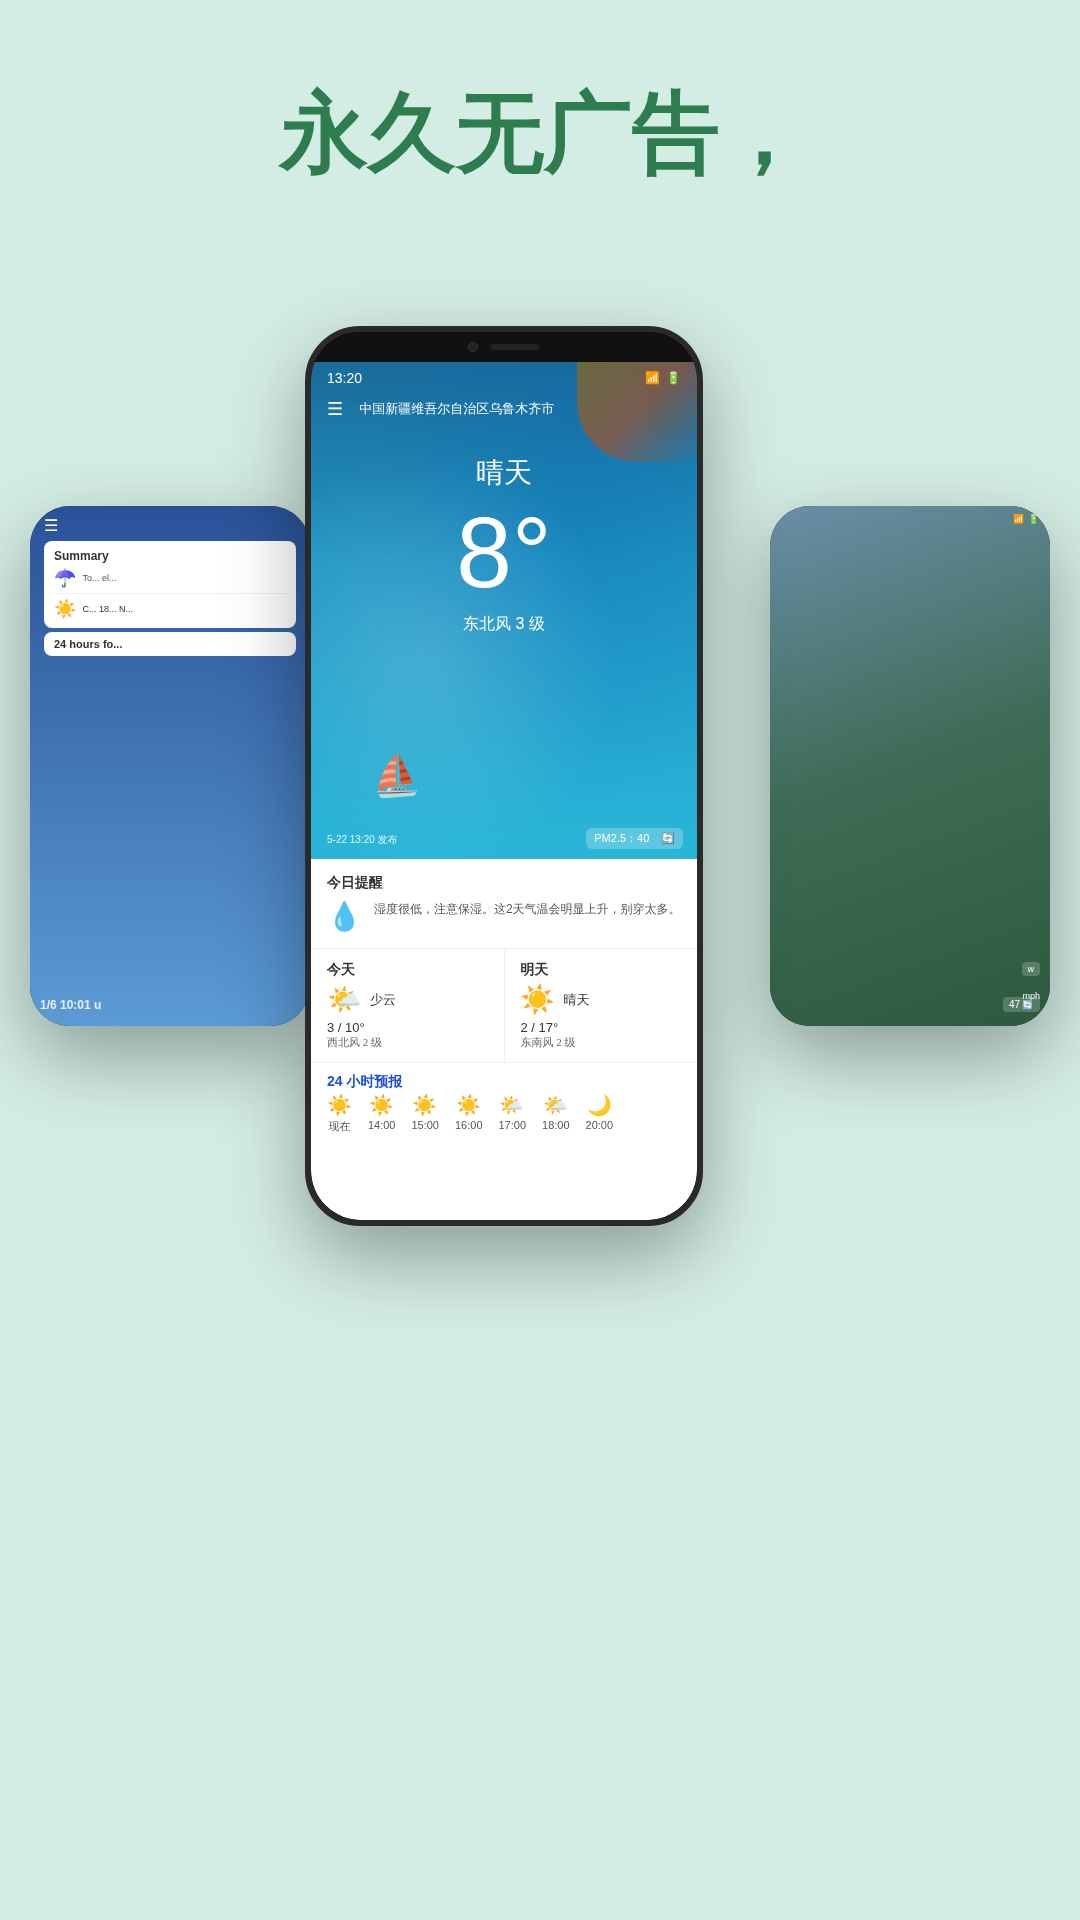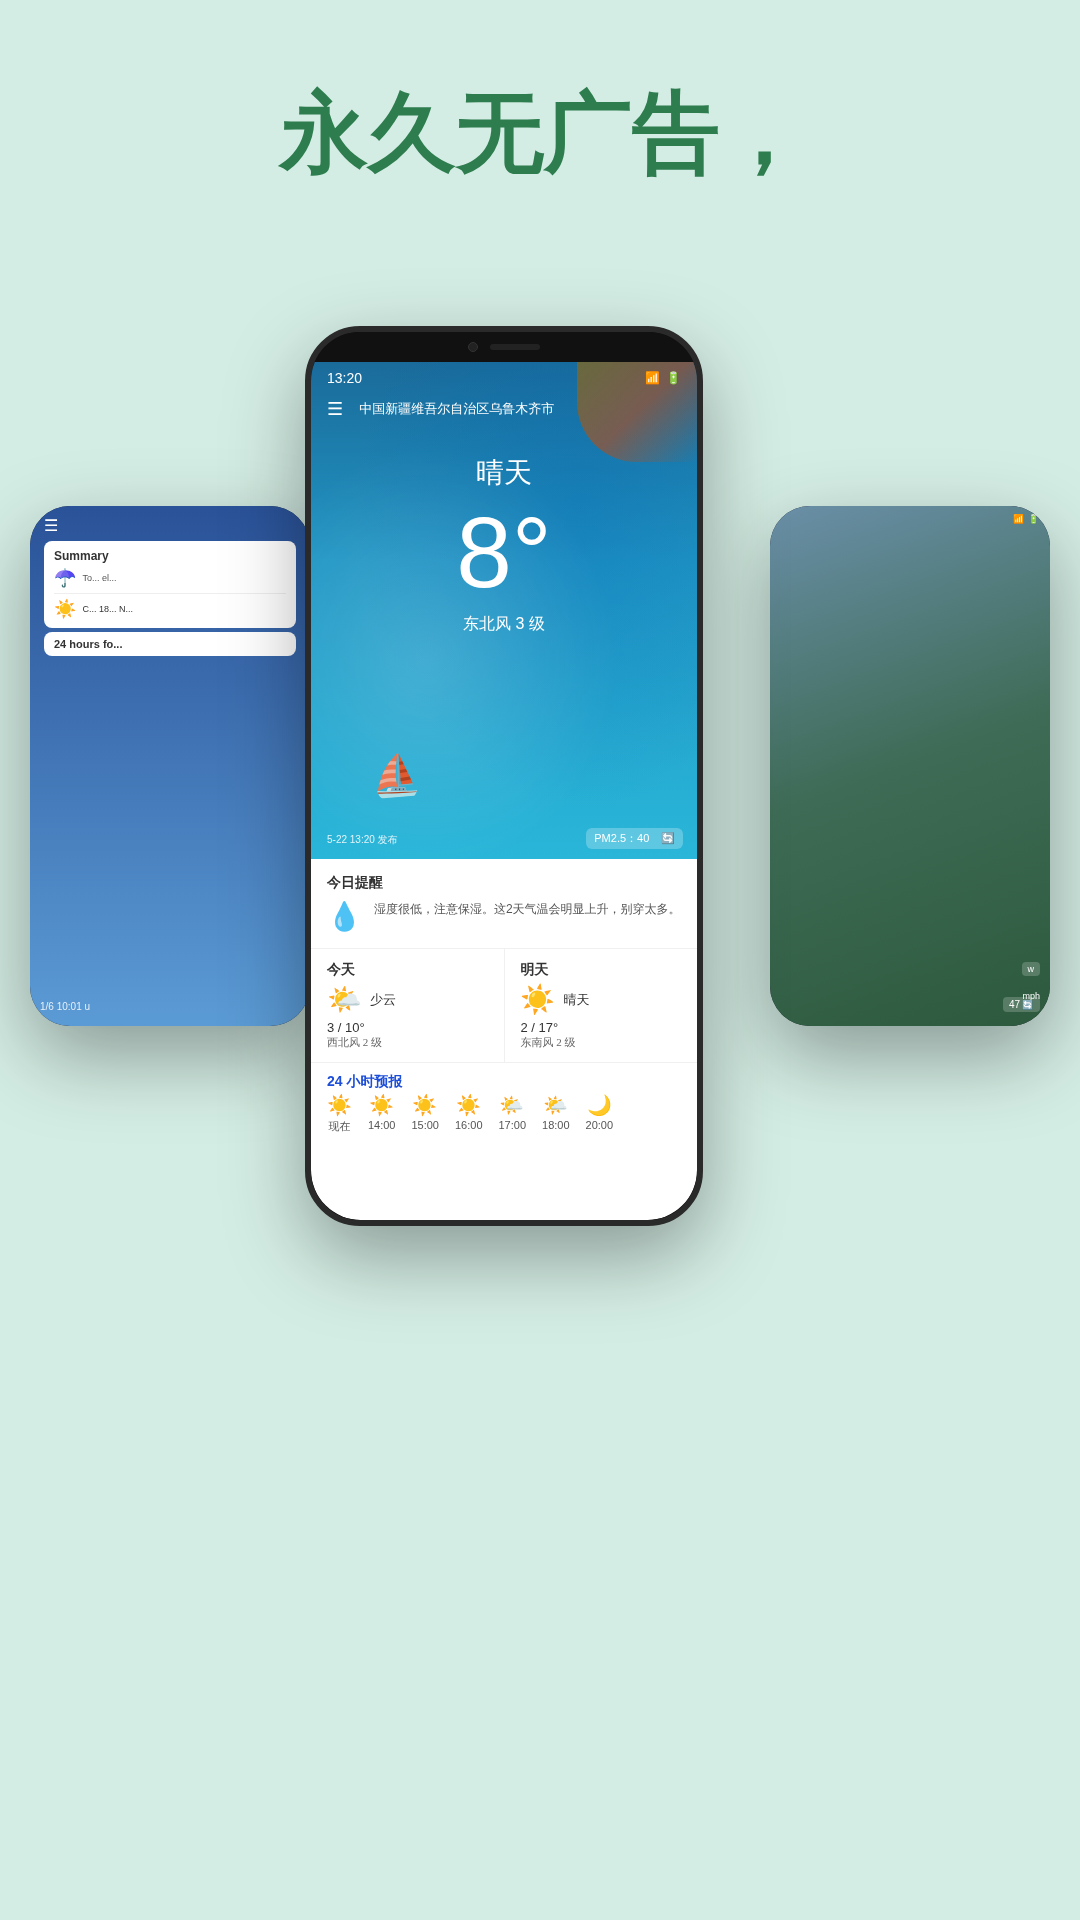--- a/index.html
+++ b/index.html
@@ -115,22 +115,23 @@
       padding: 6px 10px;
       font-size: 11px;
       font-weight: bold;
       color: #333;
       margin-top: 4px;
     }
     .phone-left .date-badge {
       position: absolute;
       bottom: 14px;
       left: 10px;
-      font-size: 10px;
+      font-size: 12px;
       color: rgba(255,255,255,0.85);
+      font-weight: bold;
     }
 
     
     .phone-right {
       width: 280px;
       height: 520px;
       right: 30px;
       top: 260px;
       background: #1a1a2e;
       border-radius: 40px;

